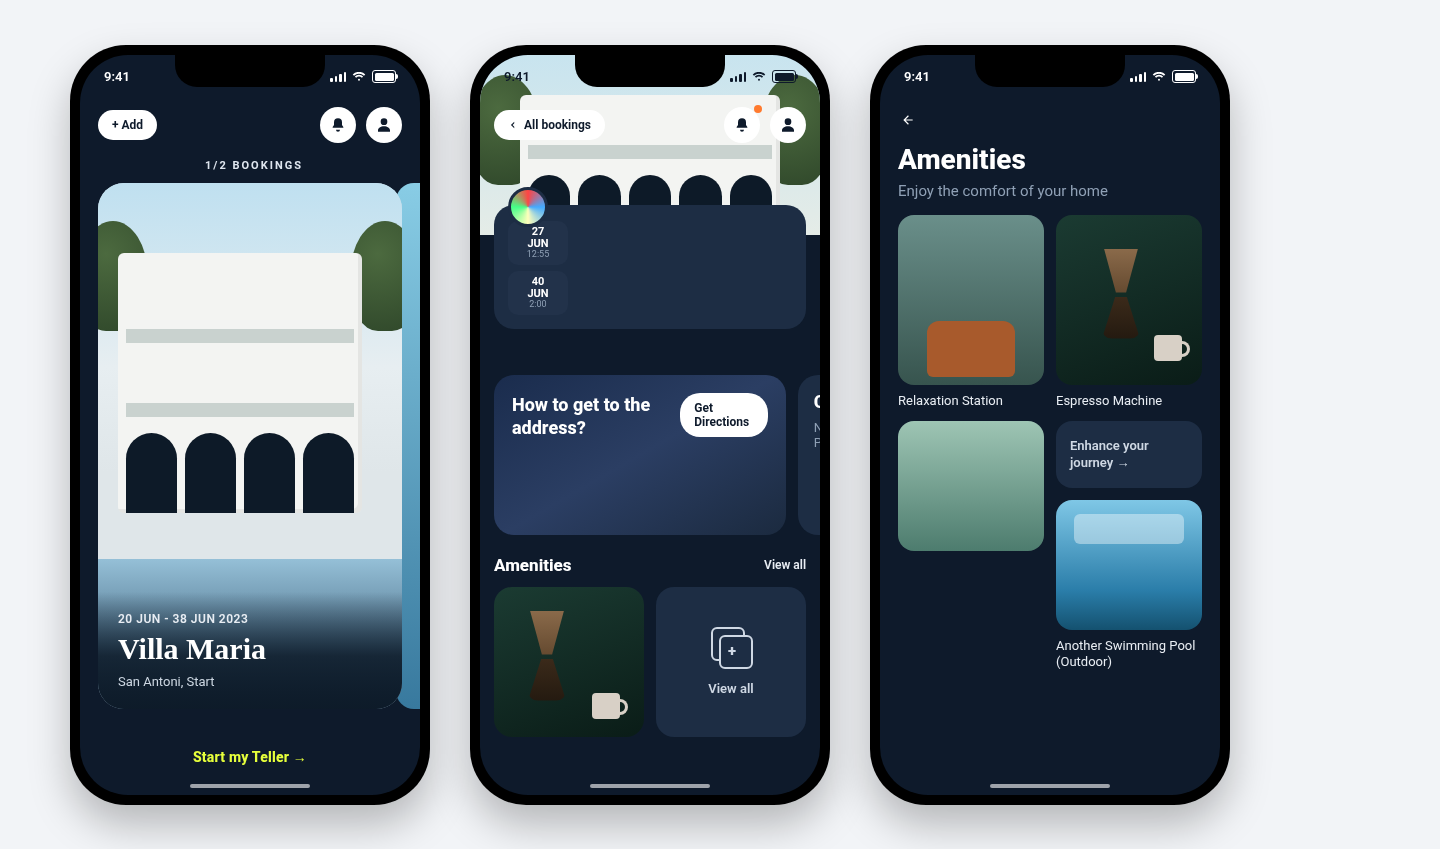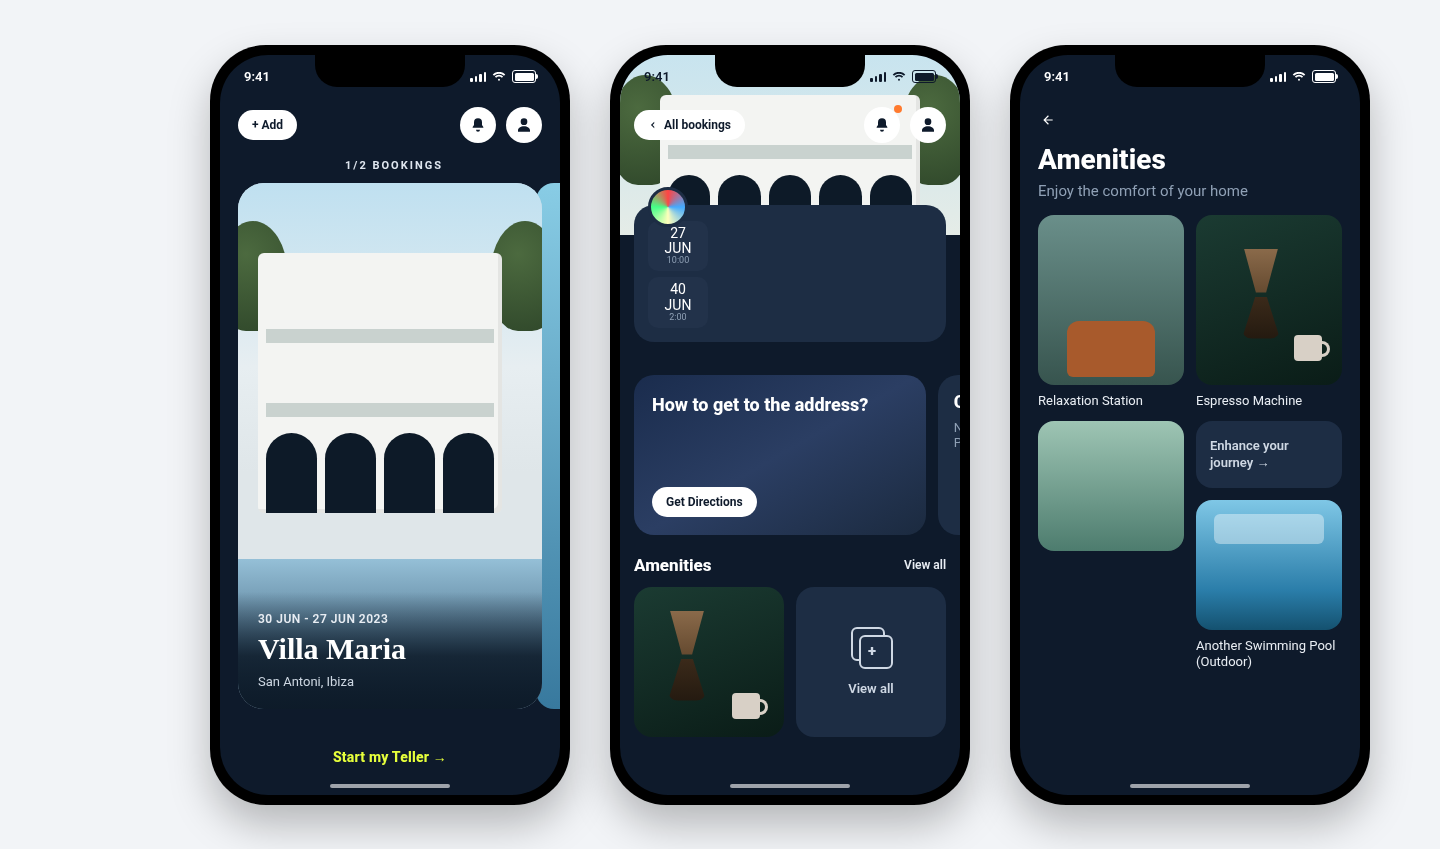--- a/index.html
+++ b/index.html
@@ -8,21 +8,21 @@
     --card:#1d2d44;
     --card2:#22324a;
     --text:#ffffff;
     --muted:#8fa0b5;
     --accent:#e6ff3b;
     --chip:#ffffff;
     --chipText:#0e1a2b;
     --pill:#2b3a52;
   }
   html,body{margin:0;padding:0;background:#f2f4f7;font-family:-apple-system,BlinkMacSystemFont,"Segoe UI",Roboto,Helvetica,Arial,sans-serif;}
-  .stage{width:1440px;height:849px;display:flex;align-items:center;justify-content:flex-end;padding:40px 70px;box-sizing:border-box;gap:40px;}
+  .stage{width:1440px;height:849px;display:flex;align-items:center;justify-content:flex-start;padding:40px 70px;box-sizing:border-box;gap:40px;}
   
   .phone{position:relative;width:360px;height:760px;background:#000;border-radius:56px;padding:10px;box-sizing:border-box;box-shadow:0 20px 40px rgba(0,0,0,.25);}
   .screen{position:relative;width:100%;height:100%;background:var(--navy);border-radius:48px;overflow:hidden;color:var(--text);}
   .notch{position:absolute;top:0;left:50%;transform:translateX(-50%);width:150px;height:32px;background:#000;border-radius:0 0 22px 22px;z-index:50;}
   .statusbar{position:absolute;top:0;left:0;right:0;height:44px;display:flex;align-items:center;justify-content:space-between;padding:0 24px;font-size:13px;font-weight:600;z-index:40;}
   .statusbar .right{display:flex;align-items:center;gap:6px;}
   .sig{display:flex;align-items:flex-end;gap:2px;height:10px;}
   .sig span{width:2.5px;background:#fff;border-radius:1px;}
   .sig span:nth-child(1){height:4px;}
   .sig span:nth-child(2){height:6px;}
@@ -76,24 +76,24 @@
   .avatar{position:absolute;top:-18px;left:14px;width:34px;height:34px;border-radius:50%;background:conic-gradient(#f44,#4af,#ffb,#4f8,#f44);border:3px solid var(--card);}
   .p2-row{display:flex;gap:10px;}
   .p2-info{flex:1;}
   .p2-name{font-size:17px;font-weight:800;margin:4px 0 4px;}
   .p2-addr{font-size:12px;color:var(--muted);margin-bottom:12px;}
   .p2-actions{display:flex;gap:10px;align-items:center;}
   .p2-stay{background:var(--pill);color:#fff;border-radius:18px;padding:8px 14px;font-size:12px;font-weight:700;}
   .p2-circ{width:34px;height:34px;border-radius:50%;background:var(--pill);display:flex;align-items:center;justify-content:center;}
   .p2-dates{display:flex;flex-direction:column;gap:6px;}
   .datebox{background:var(--card2);border-radius:10px;padding:5px 8px;text-align:center;min-width:44px;}
-  .datebox .d{font-size:14px;font-weight:400;line-height:1.1;}
+  .datebox .d{font-size:11px;font-weight:700;line-height:1.1;}
   .datebox .t{font-size:9px;color:var(--muted);line-height:1.1;}
   .p2-dir{position:absolute;top:320px;left:14px;right:14px;height:160px;display:flex;gap:12px;}
-  .dircard{flex:0 0 82%;background:linear-gradient(150deg,#1a2c4d 0%,#2b3e63 50%,#1b2a3f 100%);border-radius:20px;padding:18px;display:flex;flex-direction:column;justify-content:space-between;}
+  .dircard{flex:0 0 82%;background:linear-gradient(150deg,#1a2c4d 0%,#2b3e63 50%,#1b2a3f 100%);border-radius:20px;padding:18px;display:flex;flex-direction:row;justify-content:space-between;}
   .dircard h3{margin:0;font-size:18px;font-weight:800;line-height:1.3;}
   .dirbtn{align-self:flex-start;}
   .dircard2{flex:0 0 30%;background:var(--card);border-radius:20px;padding:16px;color:var(--muted);font-size:13px;overflow:hidden;}
   .p2-amen{position:absolute;top:500px;left:14px;right:14px;}
   .p2-amen-head{display:flex;justify-content:space-between;align-items:center;margin-bottom:12px;}
   .p2-amen-head h4{margin:0;font-size:17px;font-weight:800;}
   .p2-amen-row{display:flex;gap:12px;}
   .amcard{flex:1;height:150px;border-radius:18px;background:var(--card);overflow:hidden;position:relative;}
   .amcard.img1{background:linear-gradient(160deg,#1b3b32,#0a1c17);}
   .chemex{position:absolute;left:28px;top:24px;width:50px;height:90px;}
@@ -194,23 +194,23 @@
               <div class="arches">
                   <div class="arch"></div>
                   <div class="arch"></div>
                   <div class="arch"></div>
                   <div class="arch"></div>
                 </div>
             </div>
             <div class="pool"></div>
           </div>
           <div class="p1-overlay">
-            <div class="p1-dates">30 JUN - 27 JUN 2023</div>
+            <div class="p1-dates">20 JUN - 38 JUN 2023</div>
             <h2 class="p1-title">Villa Maria</h2>
-            <div class="p1-loc">San Antoni, Ibiza</div>
+            <div class="p1-loc">San Antoni, Start</div>
           </div>
         </div>
       </div>
 
       <div class="p1-cta">Start my Teller →</div>
       <div class="home-ind"></div>
     </div>
   </div>
 
   <div class="phone">
@@ -272,21 +272,21 @@
         </div>
       </div>
 
       <div class="p2-card">
         <div class="avatar"></div>
         <div class="p2-row">
           <div class="p2-dates">
             <div class="datebox">
               <div class="d">27</div>
               <div class="d">JUN</div>
-              <div class="t">10:00</div>
+              <div class="t">12:55</div>
             </div>
             <div class="datebox">
               <div class="d">40</div>
               <div class="d">JUN</div>
               <div class="t">2:00</div>
             </div>
           </div>
         </div>
       </div>
 

